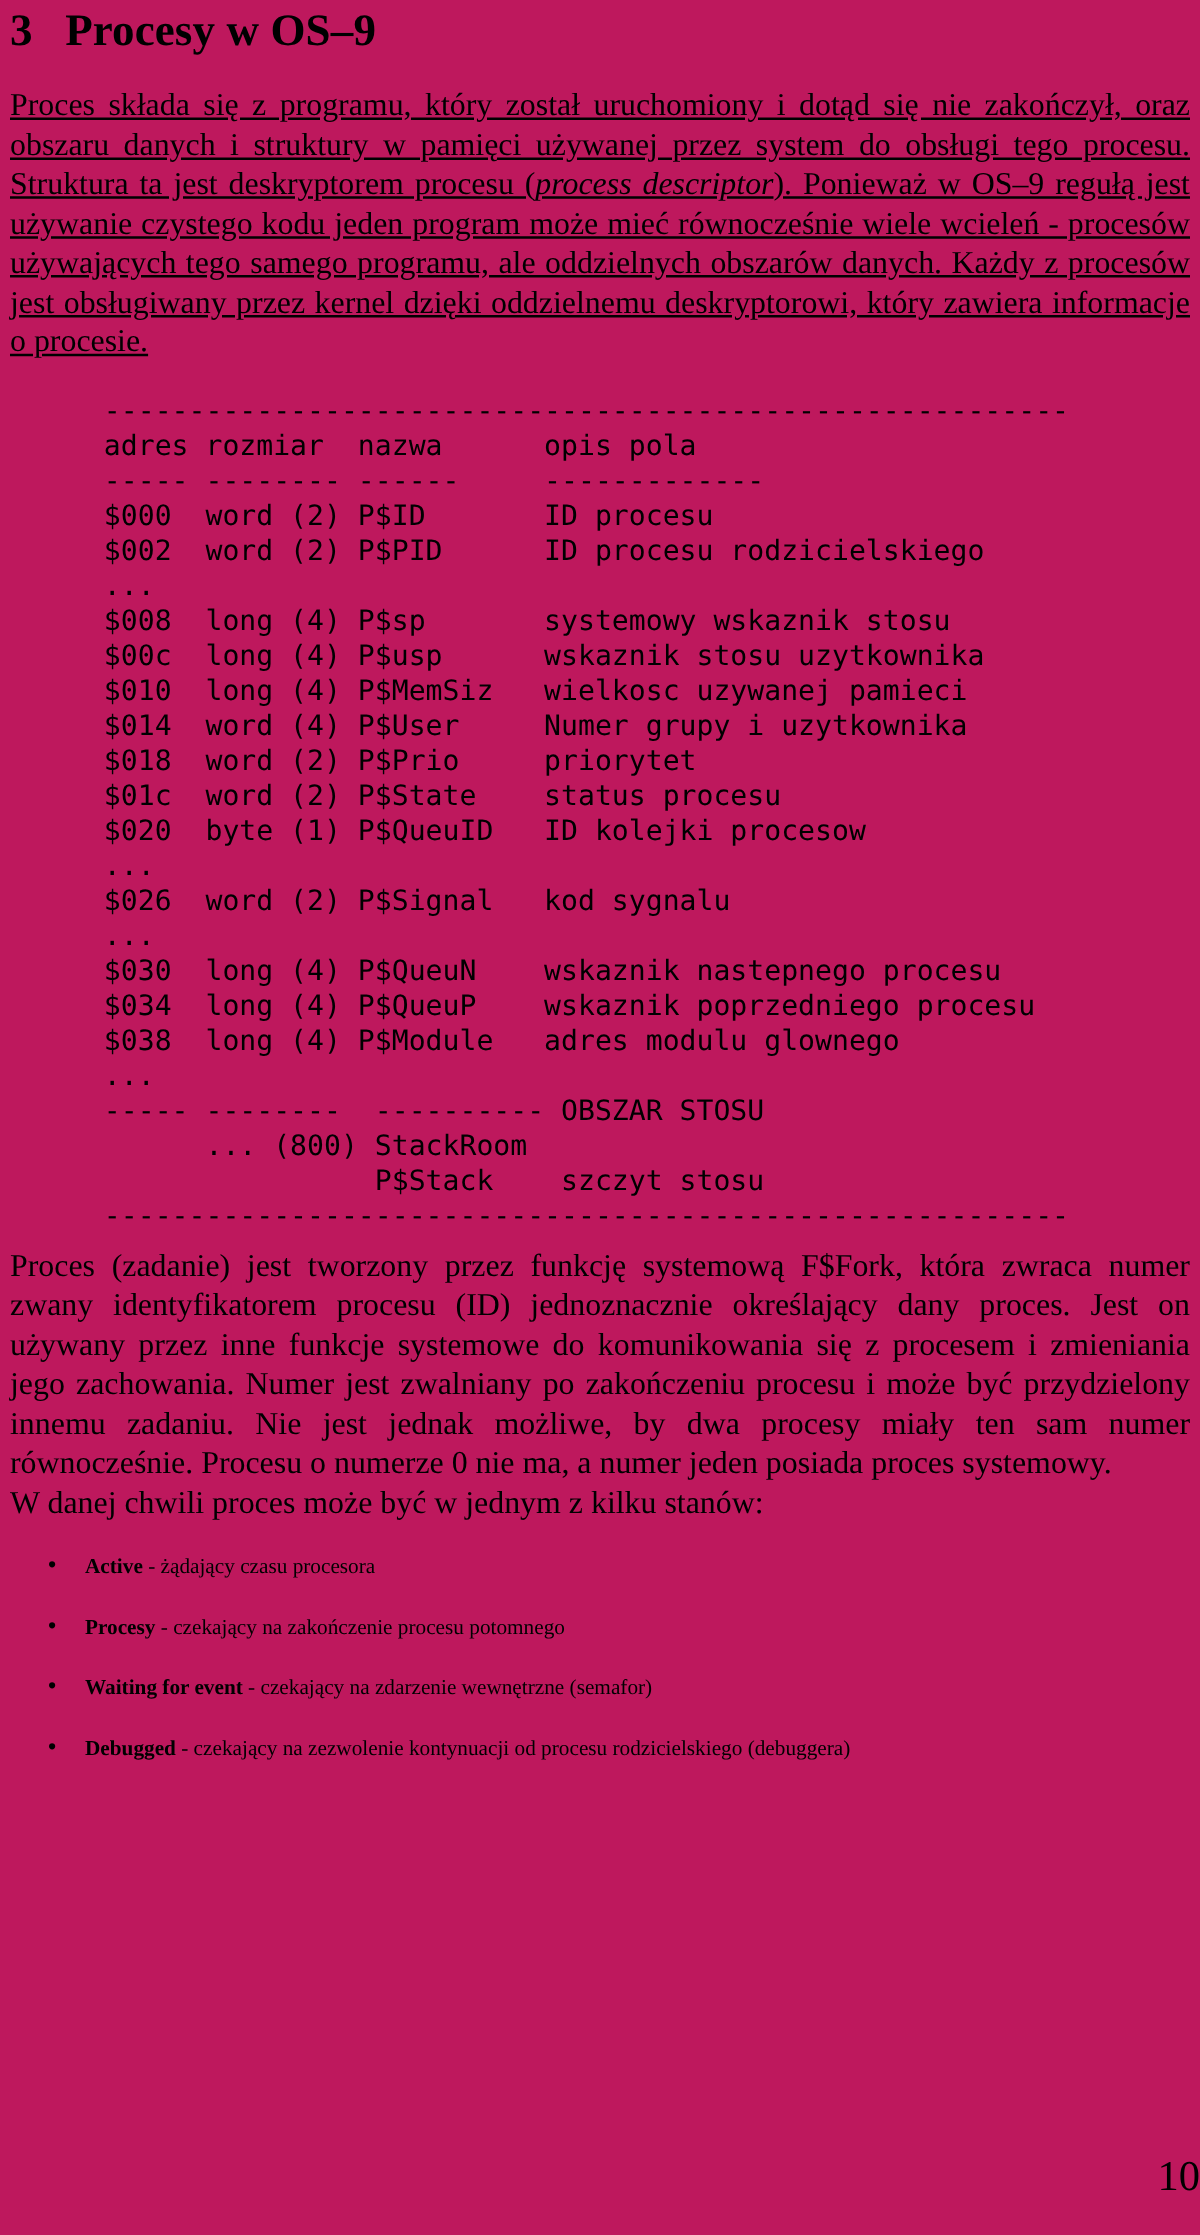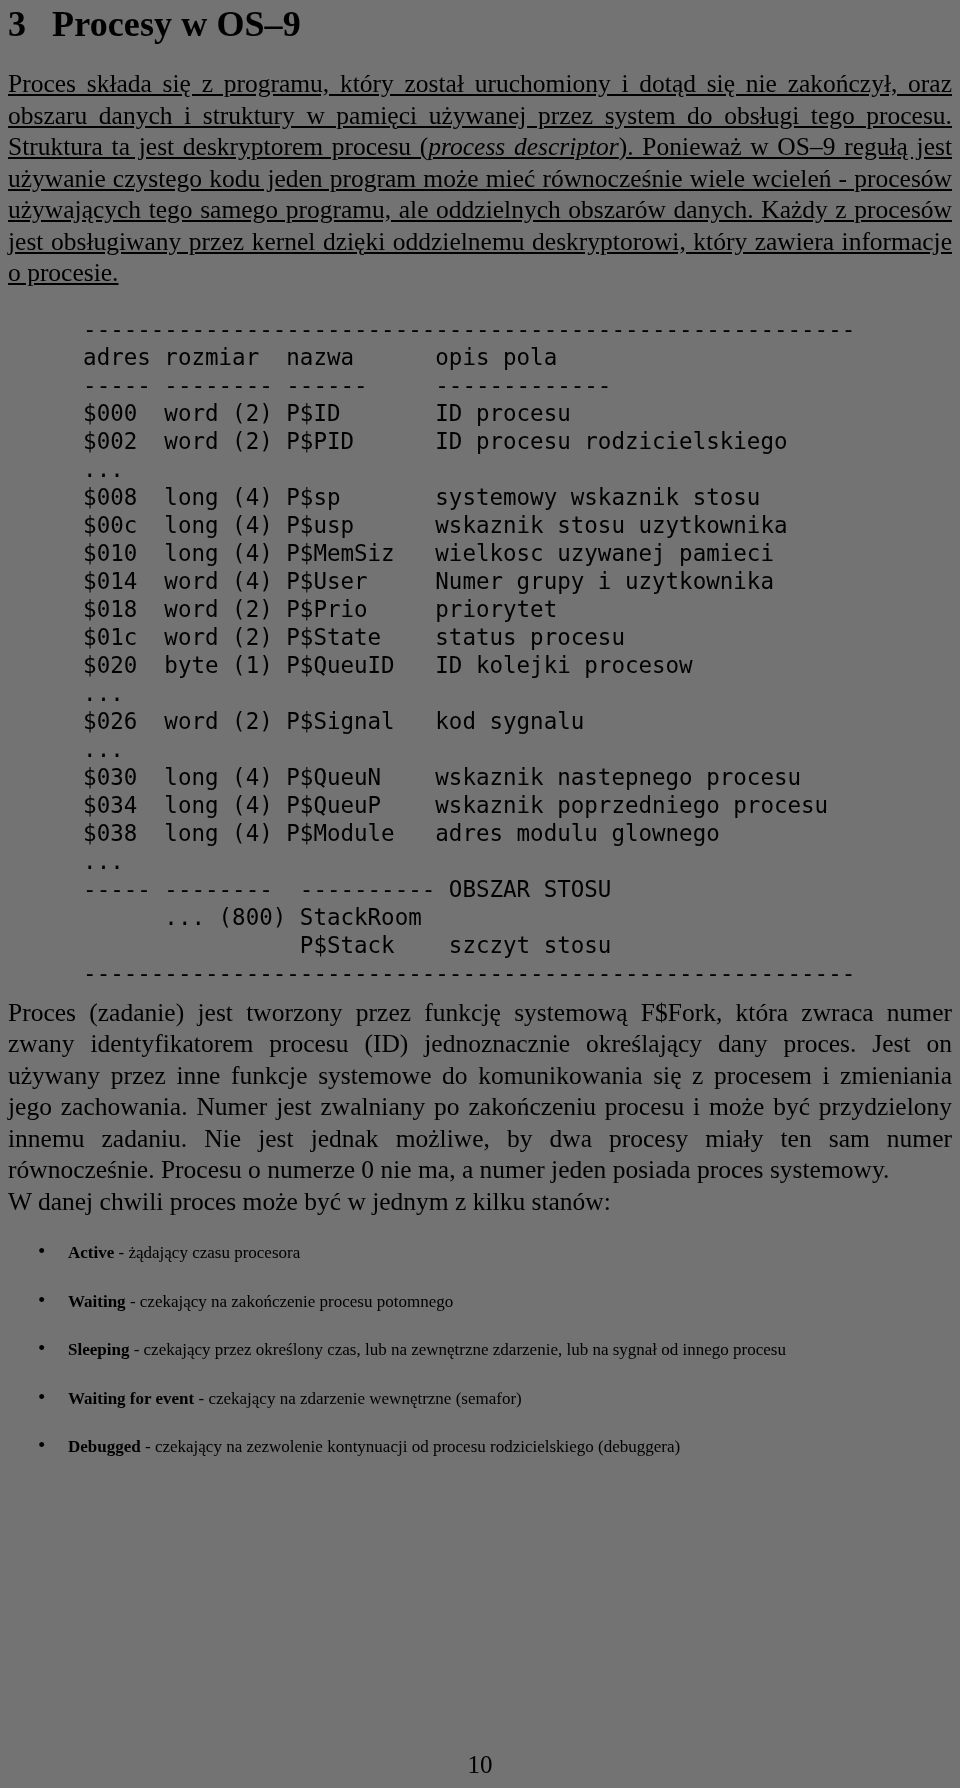--- a/index.html
+++ b/index.html
@@ -5,21 +5,21 @@
 <style>
   html, body {
     margin: 0;
     padding: 0;
     background: #ffffff;
   }
   .page {
     position: relative;
     width: 960px;
     height: 1788px;
-    background: #737373;
+    background: #be185d;
     overflow: hidden;
     box-sizing: border-box;
     font-family: "Liberation Serif", "DejaVu Serif", serif;
     color: #000000;
   }
   .content {
     position: absolute;
     left: 8px;
     top: 0px;
     width: 944px;
@@ -92,23 +92,23 @@
   }
   .state-list li .term {
     font-weight: bold;
   }
 
   
   .page-number {
     position: absolute;
     left: 0;
     right: 0;
-    bottom: 9px;
-    text-align: center;
-    font-size: 25px;
+    bottom: 32px;
+    text-align: right;
+    font-size: 34px;
     line-height: 28px;
   }
 </style>
 </head>
 <body>
 
 <div class="page">
   <div class="content">
 
     <h1 class="section-heading"><span class="sec-num">3</span><span class="sec-gap"></span><span class="sec-title">Procesy w OS–9</span></h1>
@@ -142,22 +142,21 @@
   ---------------------------------------------------------</pre>
     </div>
 
     <p class="para after-table">Proces (zadanie) jest tworzony przez funkcję systemową F$Fork, która zwraca numer zwany identyfikatorem procesu (ID) jednoznacznie określający dany proces. Jest on używany przez inne funkcje systemowe do komunikowania się z procesem i zmieniania jego zachowania. Numer jest zwalniany po zakończeniu procesu i może być przydzielony innemu zadaniu. Nie jest jednak możliwe, by dwa procesy miały ten sam numer równocześnie. Procesu o numerze 0 nie ma, a numer jeden posiada proces systemowy.</p>
 
 
     <p class="para">W danej chwili proces może być w jednym z kilku stanów:</p>
 
     <ul class="state-list">
       <li><span class="term">Active</span><span> - żądający czasu procesora</span></li>
-      <li><span class="term">Waiting</span><span> - czekający na zakończenie procesu potomnego</span></li>
-      <li><span class="term">Sleeping</span><span> - czekający przez określony czas, lub na zewnętrzne zdarzenie, lub na sygnał od innego procesu</span></li>
+      <li><span class="term">Procesy</span><span> - czekający na zakończenie procesu potomnego</span></li>
       <li><span class="term">Waiting for event</span><span> - czekający na zdarzenie wewnętrzne (semafor)</span></li>
       <li><span class="term">Debugged</span><span> - czekający na zezwolenie kontynuacji od procesu rodzicielskiego (debuggera)</span></li>
     </ul>
 
   </div>
 
   <div class="page-number">10</div>
 </div>
 
 </body></html>

